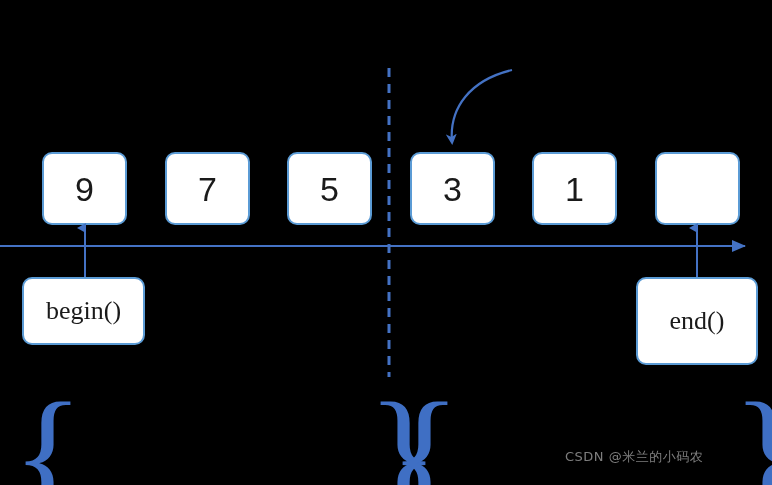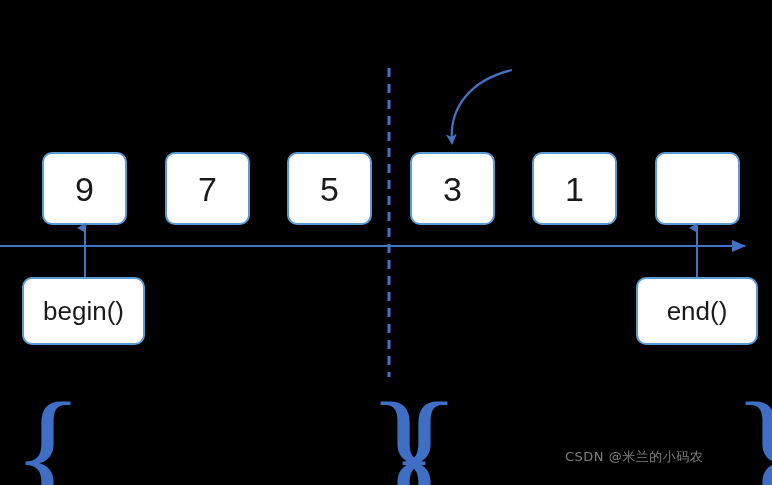--- a/index.html
+++ b/index.html
@@ -43,21 +43,21 @@
     position: absolute;
     background: #FFFFFF;
     border: 2px solid #5B9BD5;
     border-radius: 10px;
     box-sizing: border-box;
     display: flex;
     align-items: center;
     justify-content: center;
     color: #1A1A1A;
     font-size: 26px;
-    font-family: Liberation Sans, sans-serif;
+    font-family: Liberation Serif, serif;
     line-height: 1;
   }
   .brace {
     position: absolute;
     color: #3F6FC4;
     font-family: "Liberation Serif", serif;
     font-weight: 300;
     line-height: 1;
     user-select: none;
   }
@@ -78,21 +78,21 @@
   <div>
     <div class="cell" style="left:42px;top:152px;width:85px;height:73px;">9</div>
     <div class="cell" style="left:165px;top:152px;width:85px;height:73px;">7</div>
     <div class="cell" style="left:287px;top:152px;width:85px;height:73px;">5</div>
     <div class="cell" style="left:410px;top:152px;width:85px;height:73px;">3</div>
     <div class="cell" style="left:532px;top:152px;width:85px;height:73px;">1</div>
     <div class="cell" style="left:655px;top:152px;width:85px;height:73px;"></div>
   </div>
 
   <div class="iter-box" style="left:22px;top:277px;width:123px;height:68px;">begin()</div>
-  <div class="iter-box" style="left:636px;top:277px;width:122px;height:68px;">end()</div>
+  <div class="iter-box" style="left:636px;top:277px;width:122px;height:88px;">end()</div>
 
   <svg class="svg-layer" viewBox="0 0 772 485" xmlns="http://www.w3.org/2000/svg">
     <defs>
       <marker id="arrowUp" markerWidth="10" markerHeight="10" refX="5" refY="8" orient="auto" markerUnits="userSpaceOnUse">
         <path d="M5,0 L10,9 L0,9 Z" fill="#4472C4"></path>
       </marker>
       <marker id="arrowRight" markerWidth="14" markerHeight="12" refX="13" refY="6" orient="auto" markerUnits="userSpaceOnUse">
         <path d="M0,0 L14,6 L0,12 Z" fill="#4472C4"></path>
       </marker>
       <marker id="arrowCurve" markerWidth="11" markerHeight="11" refX="8" refY="5.5" orient="auto" markerUnits="userSpaceOnUse">

